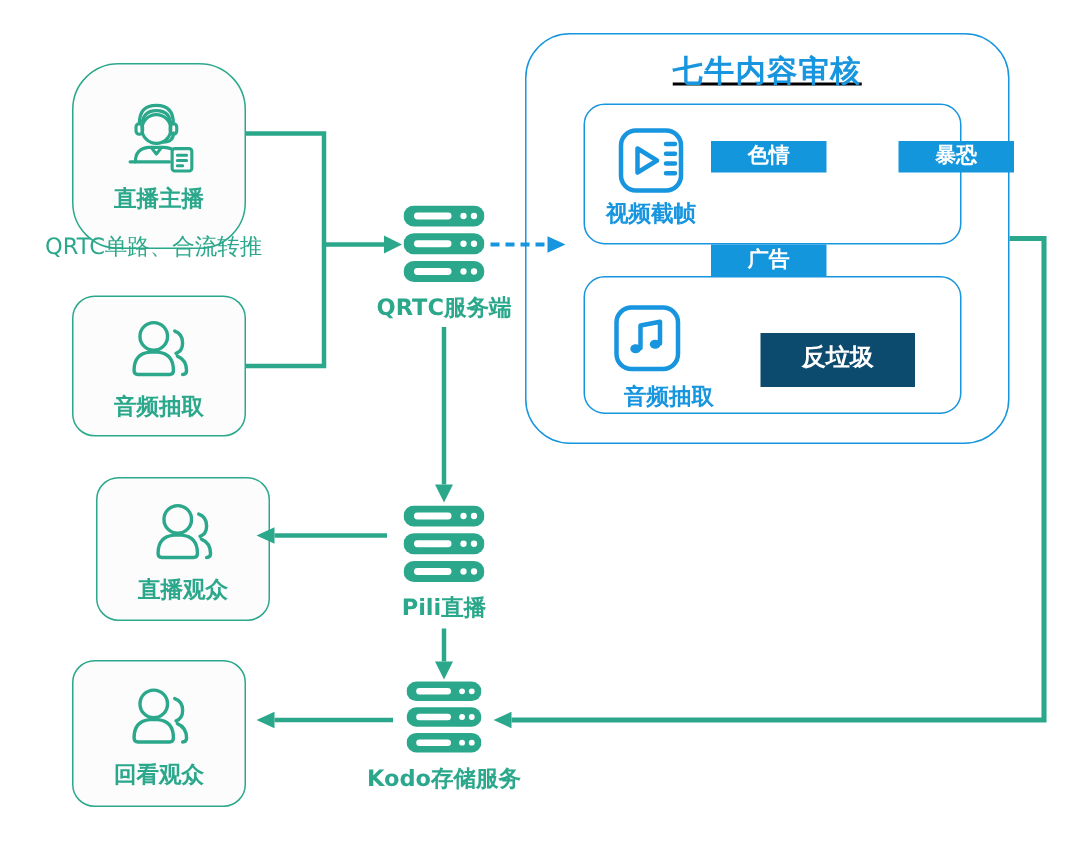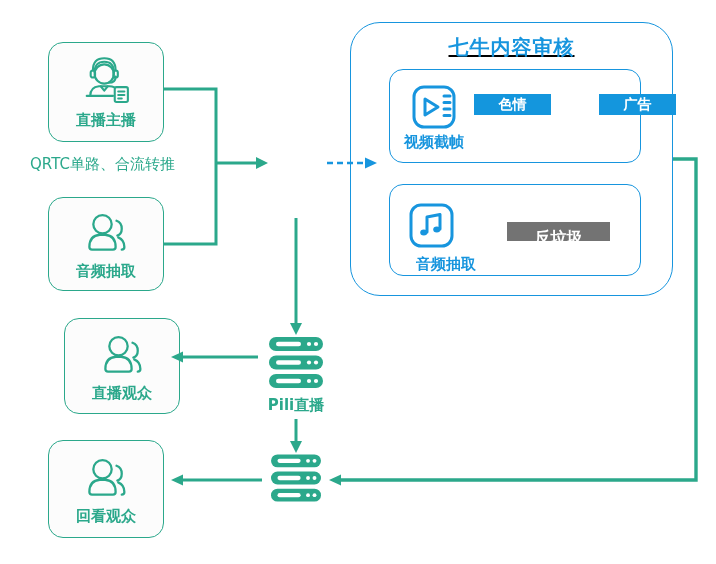--- a/index.html
+++ b/index.html
@@ -35,21 +35,21 @@
     z-index: 2;
   }
   .gnode .nlabel {
     color: #2BA88B;
     font-size: 15px;
     font-weight: 700;
     margin-top: 4px;
     white-space: nowrap;
   }
 
-  #node-broadcaster { left: 48px; top: 42px;  height: 100px; }
+  #node-broadcaster { left: 48px; top: 42px;  height: 124px; border-radius: 31px; }
   #node-comic       { left: 48px; top: 197px; height: 94px; }
   #node-live        { left: 48px; top: 318px; height: 96px; margin-left: 16px; }
   #node-replay      { left: 48px; top: 440px; height: 98px; }
 
   .flow-label {
     position: absolute;
     left: 30px;
     top: 155px;
     font-size: 15px;
     font-weight: 400;
@@ -143,22 +143,22 @@
     font-weight: 700;
     text-align: center;
     line-height: 21px;
     white-space: nowrap;
   }
   .tag-big {
     position: absolute;
     left: 117px;
     top: 37px;
     width: 103px;
-    height: 19px;
-    background: #737373;
+    height: 36px;
+    background: #0c4a6e;
     color: #ffffff;
     font-size: 16px;
     font-weight: 700;
     text-align: center;
     line-height: 32px;
     white-space: nowrap;
   }
 </style>
 </head>
 <body>
@@ -240,20 +240,39 @@
         <path d="M46 33 Q53 36 53 44 Q53 47 50 47"></path>
         <circle cx="28" cy="18" r="10.5"></circle>
         <path d="M13 44 Q13 31 25 30 L31 30 Q43 31 43 44 Q43 47 40 47 L16 47 Q13 47 13 44 Z"></path>
       </g>
     </svg>
     <div class="nlabel">回看观众</div>
   </div>
 
   <div class="flow-label">QRTC单路、合流转推</div>
 
+  <div class="server" id="server-qrtc">
+    <svg width="54" height="51" viewBox="0 0 54 51">
+      <g>
+        <rect x="0" y="0" width="54" height="14" rx="7" fill="#2BA88B"></rect>
+        <rect x="7" y="4.7" width="25" height="4.6" rx="2.3" fill="#ffffff"></rect>
+        <circle cx="40" cy="7" r="2.1" fill="#ffffff"></circle>
+          <circle cx="47" cy="7" r="2.1" fill="#ffffff"></circle>
+        <rect x="0" y="18.5" width="54" height="14" rx="7" fill="#2BA88B"></rect>
+        <rect x="7" y="23.2" width="25" height="4.6" rx="2.3" fill="#ffffff"></rect>
+        <circle cx="40" cy="25.5" r="2.1" fill="#ffffff"></circle>
+          <circle cx="47" cy="25.5" r="2.1" fill="#ffffff"></circle>
+        <rect x="0" y="37" width="54" height="14" rx="7" fill="#2BA88B"></rect>
+        <rect x="7" y="41.7" width="25" height="4.6" rx="2.3" fill="#ffffff"></rect>
+        <circle cx="40" cy="44" r="2.1" fill="#ffffff"></circle>
+          <circle cx="47" cy="44" r="2.1" fill="#ffffff"></circle>
+      </g>
+    </svg>
+    <div class="slabel">QRTC服务端</div>
+  </div>
 
   <div class="server" id="server-pili">
     <svg width="54" height="51" viewBox="0 0 54 51">
       <g>
         <rect x="0" y="0" width="54" height="14" rx="7" fill="#2BA88B"></rect>
         <rect x="7" y="4.7" width="25" height="4.6" rx="2.3" fill="#ffffff"></rect>
         <circle cx="40" cy="7" r="2.1" fill="#ffffff"></circle>
           <circle cx="47" cy="7" r="2.1" fill="#ffffff"></circle>
         <rect x="0" y="18.5" width="54" height="14" rx="7" fill="#2BA88B"></rect>
         <rect x="7" y="23.2" width="25" height="4.6" rx="2.3" fill="#ffffff"></rect>
@@ -278,36 +297,38 @@
         <rect x="0" y="18.5" width="54" height="14" rx="7" fill="#2BA88B"></rect>
         <rect x="7" y="23.2" width="25" height="4.6" rx="2.3" fill="#ffffff"></rect>
         <circle cx="40" cy="25.5" r="2.1" fill="#ffffff"></circle>
           <circle cx="47" cy="25.5" r="2.1" fill="#ffffff"></circle>
         <rect x="0" y="37" width="54" height="14" rx="7" fill="#2BA88B"></rect>
         <rect x="7" y="41.7" width="25" height="4.6" rx="2.3" fill="#ffffff"></rect>
         <circle cx="40" cy="44" r="2.1" fill="#ffffff"></circle>
           <circle cx="47" cy="44" r="2.1" fill="#ffffff"></circle>
       </g>
     </svg>
+    <div class="slabel">Kodo存储服务</div>
   </div>
 
   <div class="panel">
     <div class="panel-title">七牛内容审核</div>
 
     <div class="subbox" id="subbox-video">
       <svg class="subicon" id="video-icon" width="44" height="44" viewBox="0 0 44 44">
         <g fill="none" stroke="#1795DE" stroke-width="3" stroke-linecap="round" stroke-linejoin="round">
           <rect x="2" y="2" width="40" height="40" rx="10"></rect>
           <path d="M13 14 L26 22 L13 30 Z"></path>
           <path d="M32 11 H38 M32 17.5 H38 M32 24 H38 M32 30.5 H38"></path>
         </g>
       </svg>
       <div class="sublabel" id="video-label">视频截帧</div>
       <div class="tag-grid">
         <div class="tag">色情</div>
+        <div class="tag">暴恐</div>
         <div class="tag">广告</div>
       </div>
     </div>
 
     <div class="subbox" id="subbox-audio">
       <svg class="subicon" id="audio-icon" width="45" height="45" viewBox="0 0 45 45">
         <g fill="none" stroke="#1795DE" stroke-width="3" stroke-linecap="round" stroke-linejoin="round">
           <rect x="2" y="2" width="41" height="41" rx="10"></rect>
           <path d="M18 29 V14 L31 11.5 V26"></path>
         </g>

